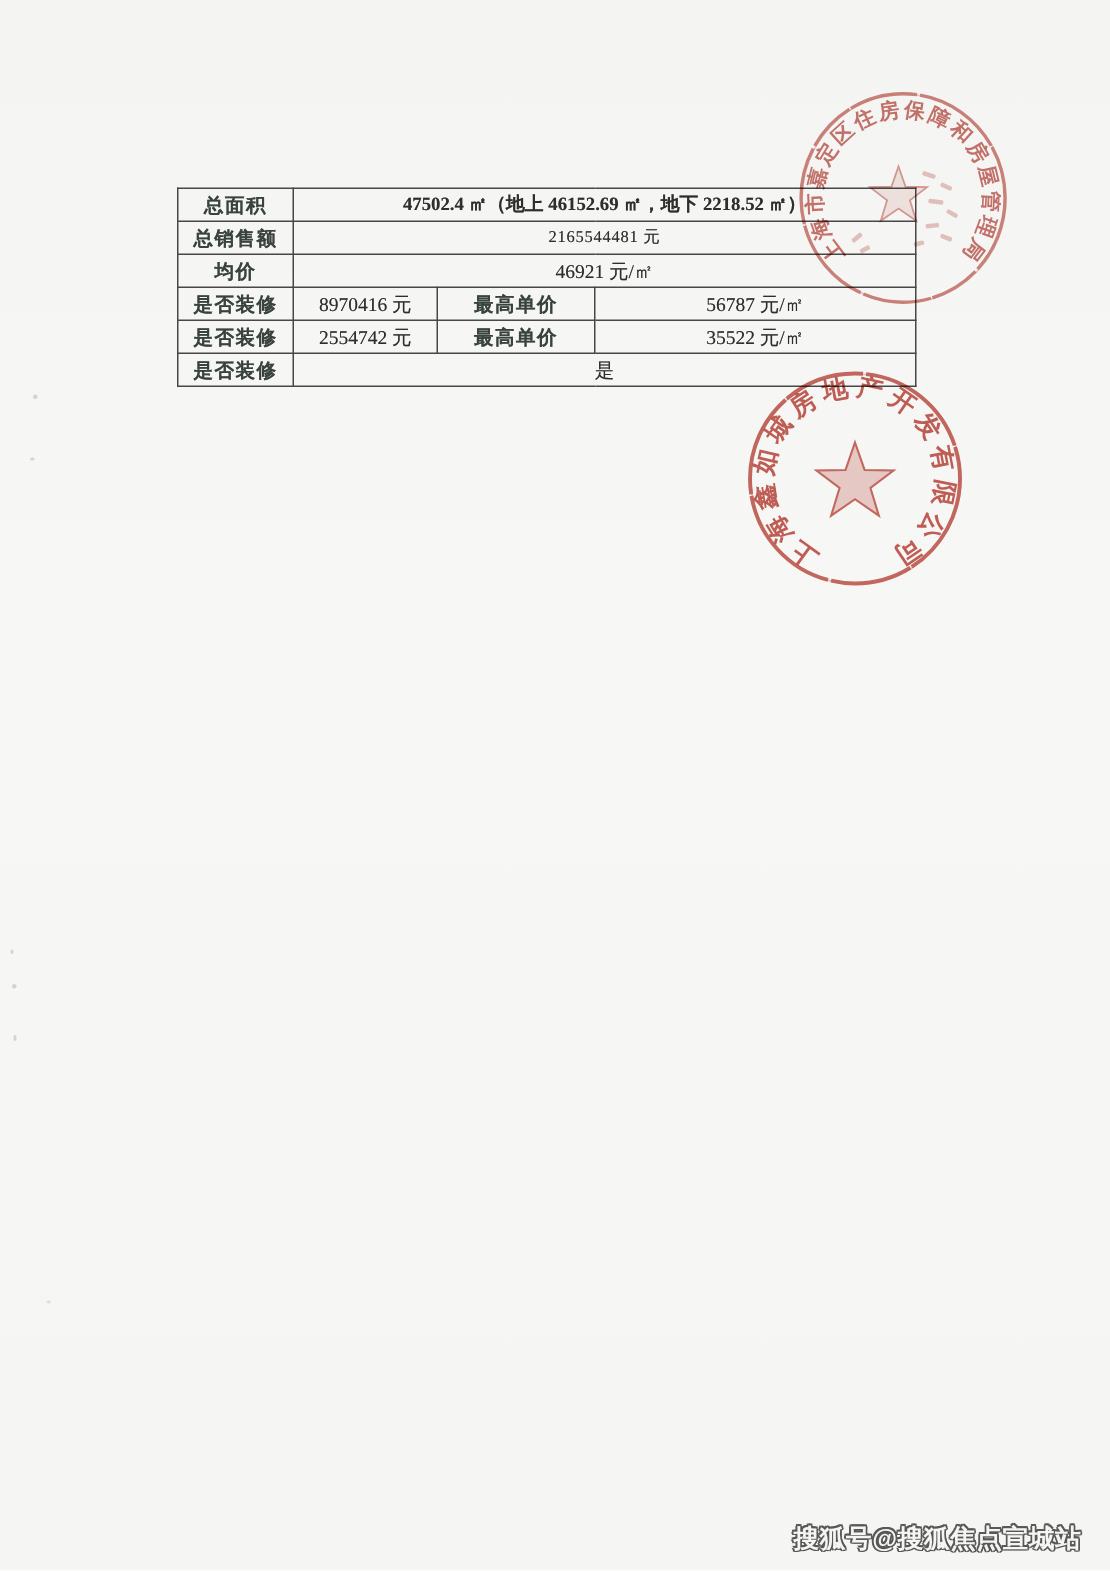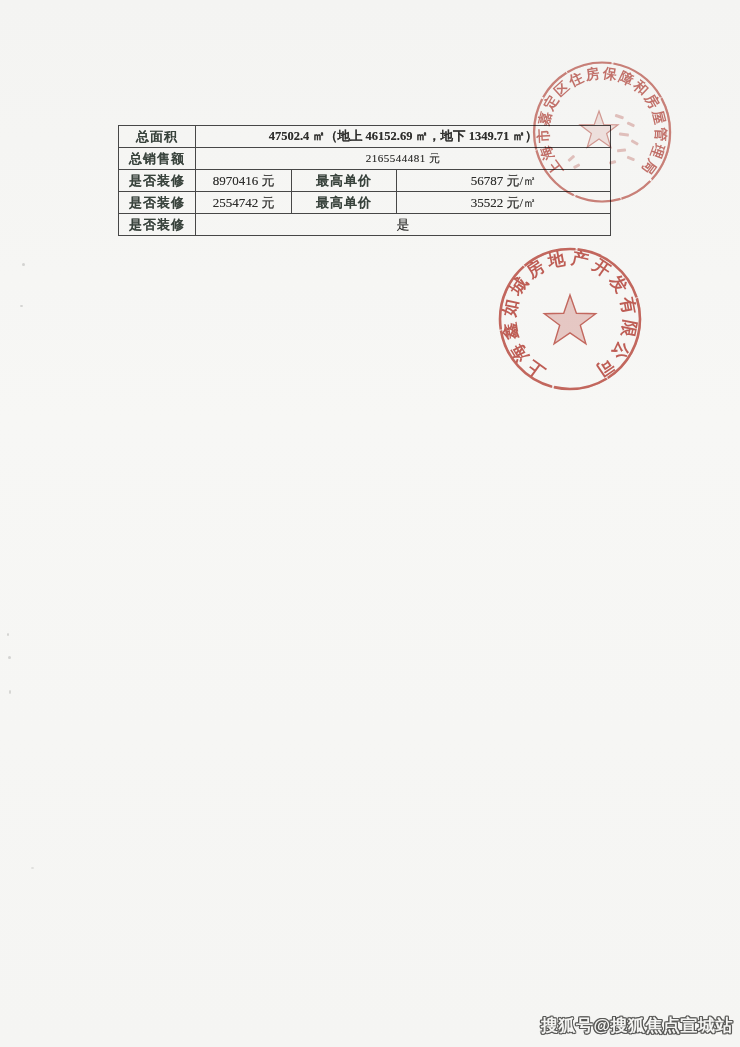--- a/index.html
+++ b/index.html
@@ -28,21 +28,21 @@
   table.sales td.lbl{font-weight:bold;color:#38433c;letter-spacing:1px;}
   table.sales td.val-bold{font-weight:bold;font-size:12.5px;}
   table.sales td.val-big{font-weight:normal;font-size:11px;letter-spacing:.5px;}
   
   .stamp{position:absolute;mix-blend-mode:multiply;pointer-events:none;}
   .stamp-authority{left:531px;top:61px;opacity:.74;filter:blur(.45px);}
   .stamp-company{left:498px;top:247px;opacity:.88;filter:blur(.3px);}
   .stamp svg text{font-family:"Liberation Serif","DejaVu Serif",serif;font-weight:bold;}
   
   .watermark{
-    position:absolute;right:7px;bottom:13px;
+    position:absolute;right:19px;bottom:13px;
     font-family:"Liberation Sans","DejaVu Sans",sans-serif;
     font-weight:bold;font-size:17px;line-height:1;letter-spacing:.5px;
     color:#f5f5f3;
     text-shadow:
       -1.2px 0 #585856, 1.2px 0 #585856, 0 -1.2px #585856, 0 1.2px #585856,
       -.9px -.9px #585856, .9px -.9px #585856, -.9px .9px #585856, .9px .9px #585856;
   }
   
   .speck{position:absolute;background:#a9a9a6;border-radius:50%;opacity:.45;}
 </style>
@@ -54,25 +54,29 @@
   <table class="sales">
     <colgroup>
         <col style="width:77px">
         <col style="width:96px">
         <col style="width:105px">
         <col style="width:214px">
       </colgroup>
     <tbody>
       <tr>
         <td class="lbl">总面积</td>
-        <td class="val-bold" colspan="3">47502.4 ㎡（地上 46152.69 ㎡，地下 1349.71  ㎡）</td>
+        <td class="val-bold" colspan="3">47502.4 ㎡（地上 46152.69 ㎡，地下 2218.52  ㎡）</td>
       </tr>
       <tr>
         <td class="lbl">总销售额</td>
         <td class="val-big" colspan="3">2165544481 元</td>
+      </tr>
+      <tr>
+        <td class="lbl">均价</td>
+        <td colspan="3">46921 元/㎡</td>
       </tr>
       <tr>
         <td class="lbl">是否装修</td>
         <td>8970416 元</td>
         <td class="lbl">最高单价</td>
         <td>56787 元/㎡</td>
       </tr>
       <tr>
         <td class="lbl">是否装修</td>
         <td>2554742 元</td>

